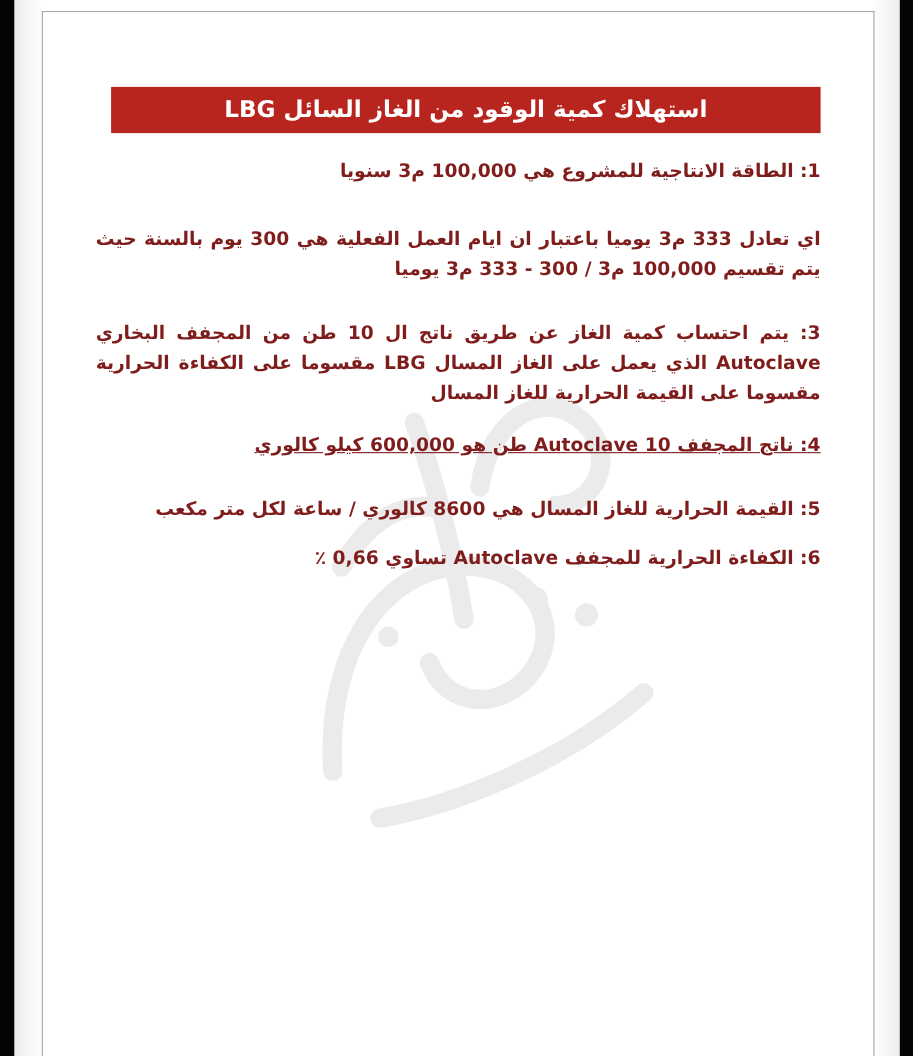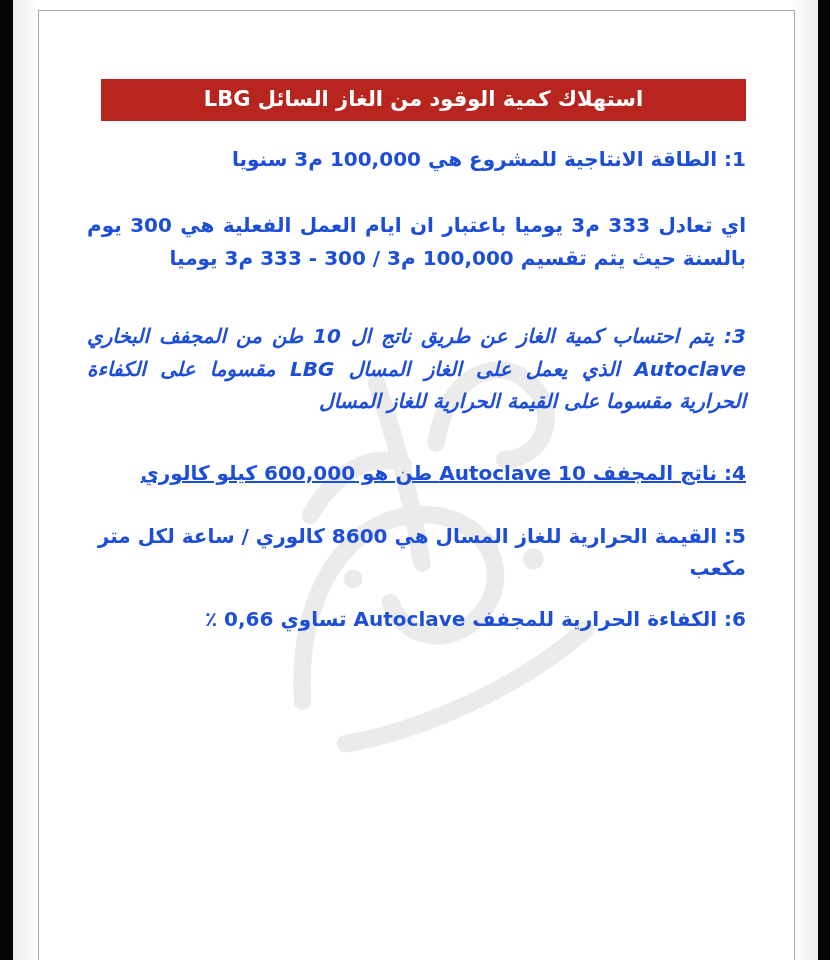--- a/index.html
+++ b/index.html
@@ -112,40 +112,40 @@
     position: absolute;
     left: 0;
     right: 0;
     top: 132px;
     padding: 0 48px 0 48px;
     box-sizing: border-box;
     z-index: 3;
   }
 
   .para {
-    color: #1d4ed8;
-    font-size: 20px;
+    color: #7f1d1d;
+    font-size: 17px;
     font-weight: bold;
     line-height: 1.62;
     direction: rtl;
     text-align: right;
     margin: 0 0 23px 0;
     unicode-bidi: plaintext;
   }
   .para.justified {
     text-align: justify;
     text-align-last: right;
     text-justify: inter-word;
   }
 
   
   .para.p1 { margin-bottom: 34px; }
-  .para.p2 { margin-bottom: 46px; }
+  .para.p2 { margin-bottom: 30px; }
   .para.p3 { margin-bottom: 30px; }
-  .para.p4 { margin-bottom: 40px; font-style: italic; }
+  .para.p4 { margin-bottom: 20px; }
   .para.p5 { margin-bottom: 30px; text-decoration: underline; }
   .para.p6 { margin-bottom: 18px; }
   .para.p7 { margin-bottom: 30px; }
   .para.p8 { margin-bottom: 0; }
 </style>
 </head>
 <body>
 
 <div class="scan-edge left"></div>
 <div class="scan-edge right"></div>

